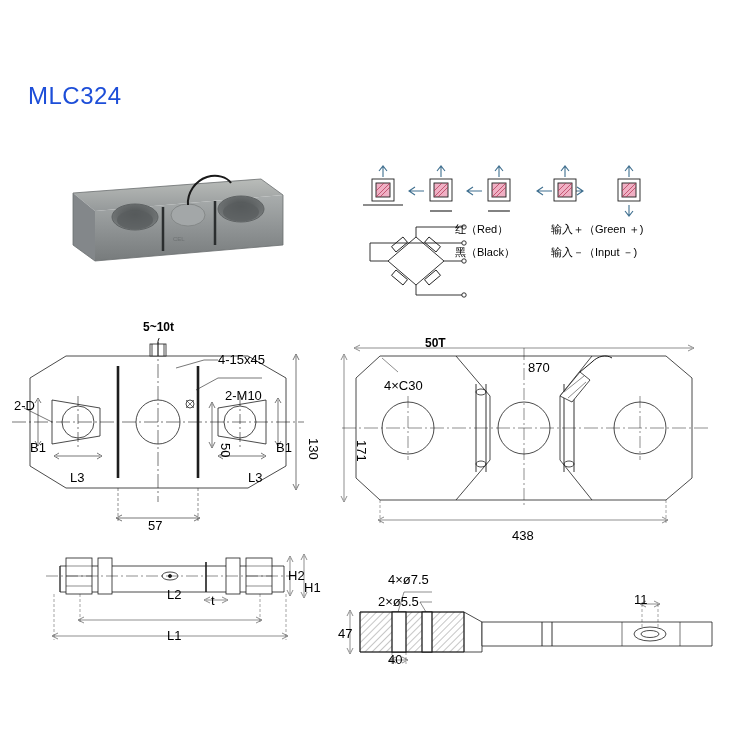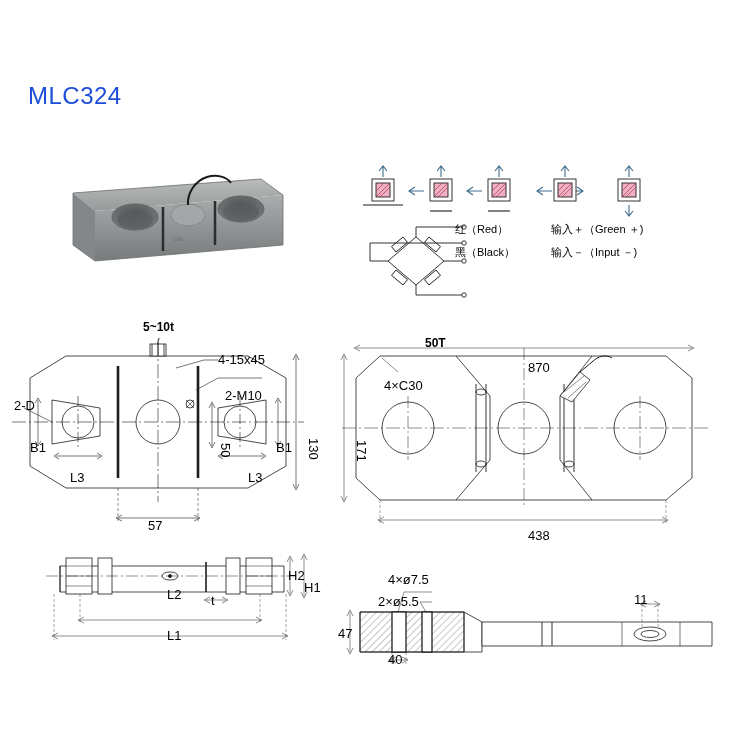--- a/index.html
+++ b/index.html
@@ -296,21 +296,21 @@
       <path d="M44,160 L44,184 M330,160 L330,184" stroke-width="0.4" stroke-dasharray="3,2"></path>
 
       <path d="M46,18 L62,32" stroke-width="0.5"></path>
     </g>
   </svg>
 </div>
 
 <div class="abs lbl" style="left:384px; top:378px;">4×C30</div>
 <div class="abs lbl" style="left:528px; top:360px;">870</div>
 <div class="abs lbl" style="left:354px; top:440px; writing-mode:vertical-rl;">171</div>
-<div class="abs lbl" style="left:528px; top:528px;">438</div>
+<div class="abs lbl" style="left:512px; top:528px;">438</div>
 
 <div class="abs" style="left:336px; top:560px;">
   <svg width="400" height="110" viewBox="0 0 400 110">
     <defs>
       <pattern id="hatch" width="5" height="5" patternUnits="userSpaceOnUse" patternTransform="rotate(45)">
         <line x1="0" y1="0" x2="0" y2="5" stroke="#1d1d1d" stroke-width="0.5"></line>
       </pattern>
     </defs>
     <g stroke="#1d1d1d" stroke-width="0.8" fill="none">
 

